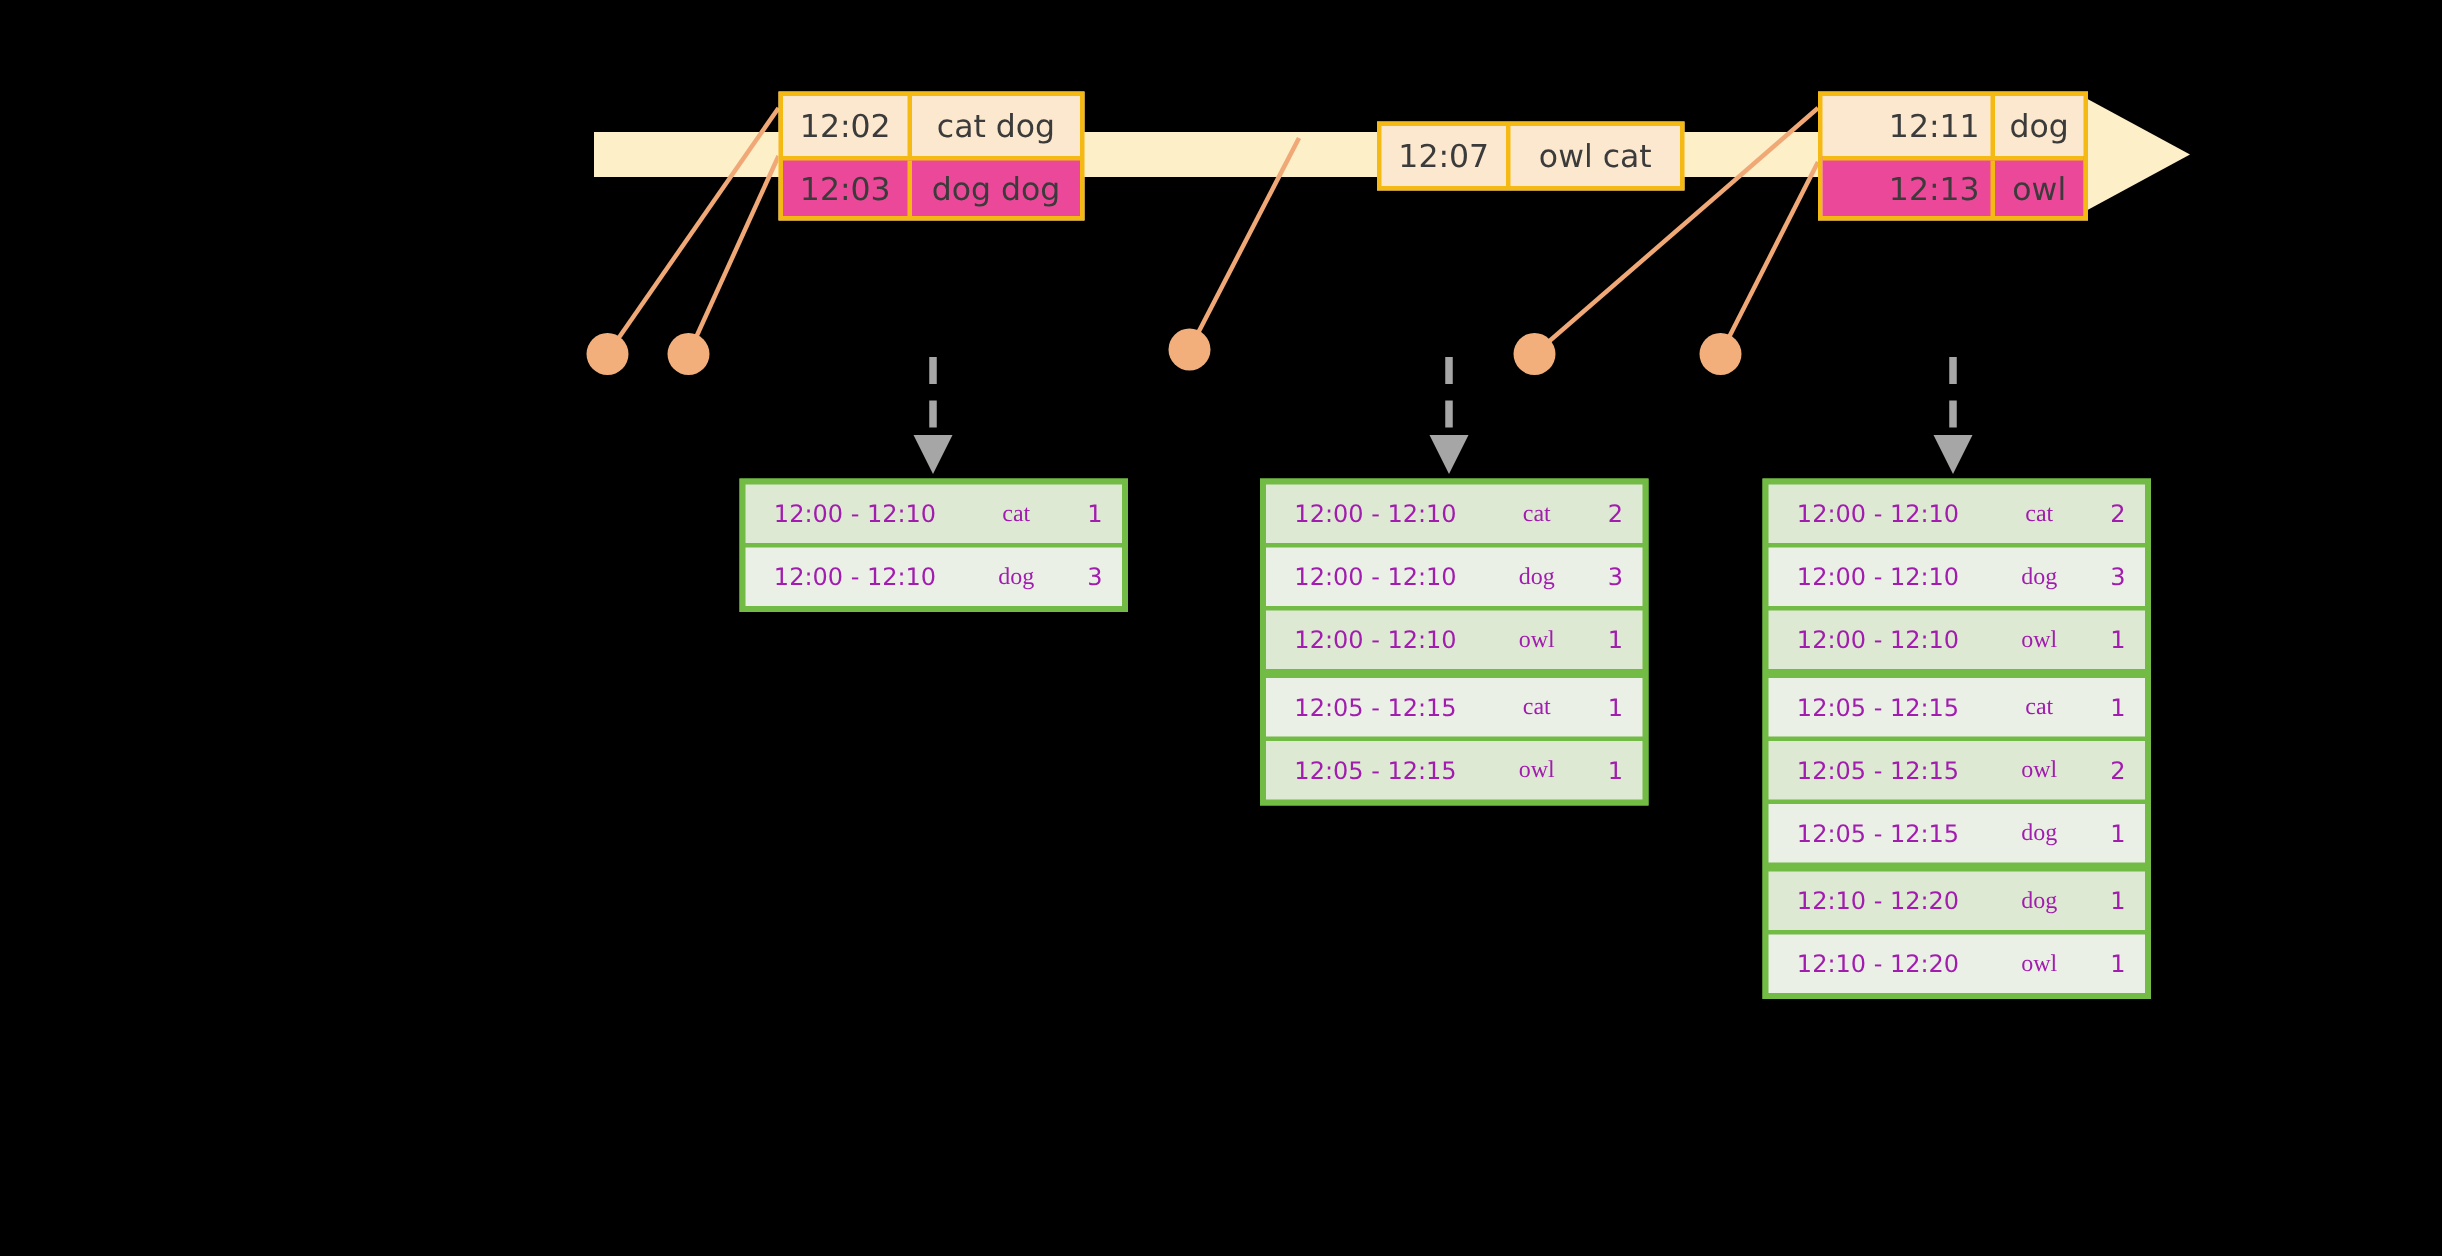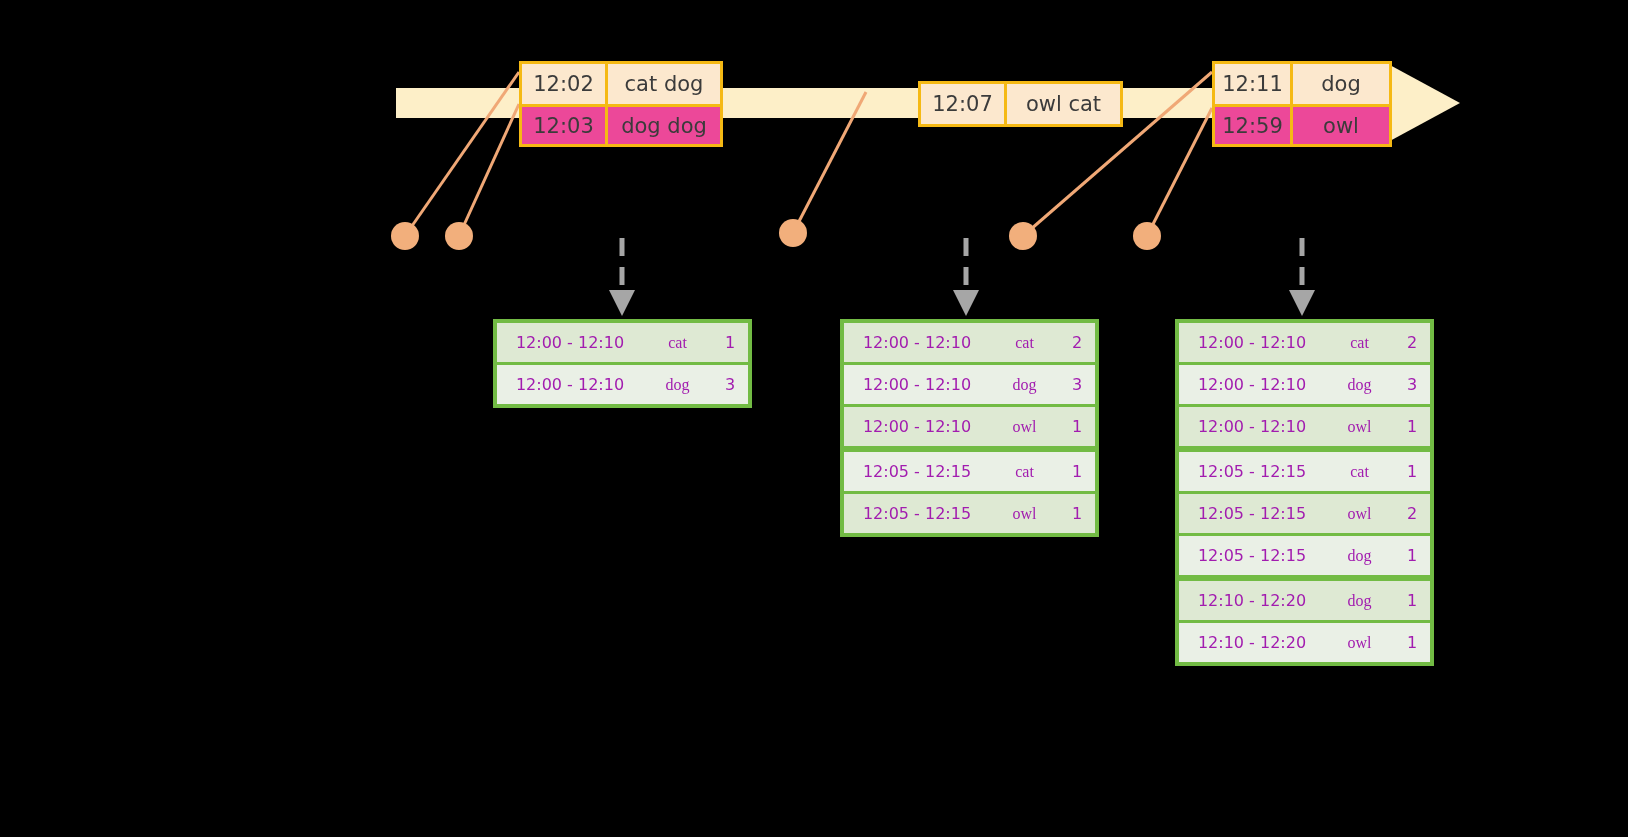--- a/index.html
+++ b/index.html
@@ -24,21 +24,21 @@
             border-right:3px solid #F5B914;box-sizing:border-box;
             font-size:21px;color:#3b3b3b;}
   .evt-words{display:flex;align-items:center;justify-content:center;
              box-sizing:border-box;font-size:21px;color:#3b3b3b;flex:1;}
 
   #evt-box-1{left:519px;top:61px;width:204px;}
   #evt-box-1 .evt-time{width:86px;}
   #evt-box-2{left:918px;top:81px;width:205px;}
   #evt-box-2 .evt-time{width:86px;}
   #evt-box-3{left:1212px;top:61px;width:180px;}
-  #evt-box-3 .evt-time{width:78px;}
+  #evt-box-3 .evt-time{width:78px;margin-left:37px;}
 
   
   #connectors{position:absolute;left:0;top:0;width:1628px;height:837px;
               pointer-events:none;}
 
   
   .agg-table{position:absolute;border:4px solid #72BB44;box-sizing:border-box;
              background:#72BB44;}
   .agg-row{display:flex;height:39px;box-sizing:border-box;background:#DEE9D3;}
   .agg-row.odd{background:#EAF0E6;}
@@ -107,21 +107,21 @@
       <div class="evt-words">owl cat</div>
     </div>
   </div>
 
   <div class="evt-box" id="evt-box-3">
     <div class="evt-row">
       <div class="evt-time">12:11</div>
       <div class="evt-words">dog</div>
     </div>
     <div class="evt-row alt">
-      <div class="evt-time">12:59</div>
+      <div class="evt-time">12:13</div>
       <div class="evt-words">owl</div>
     </div>
   </div>
 
   <div class="agg-table" id="agg-table-1">
       <div class="agg-row">
         <div class="agg-cell c-win">12:00 - 12:10</div>
         <div class="agg-cell c-key">cat</div>
         <div class="agg-cell c-cnt">1</div>
       </div>

